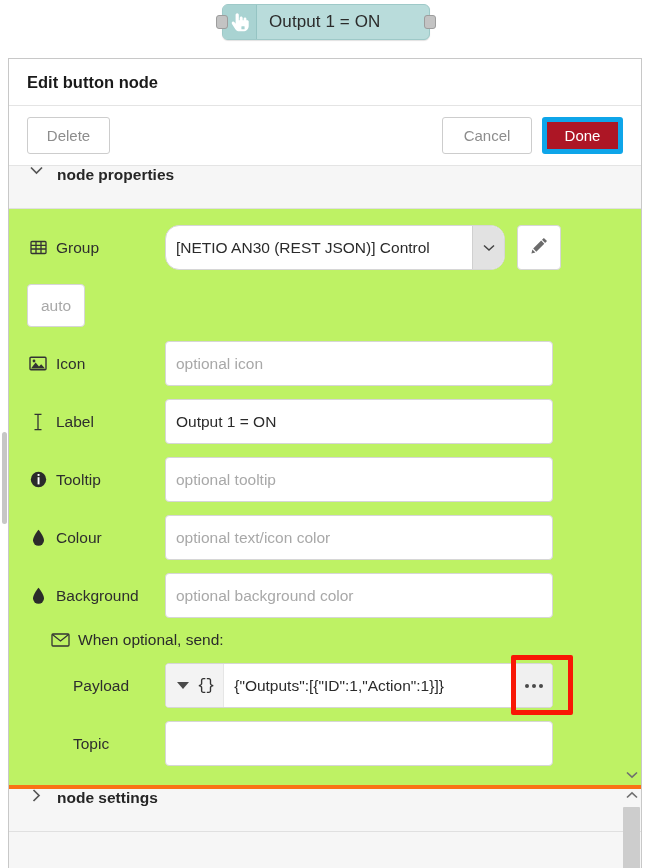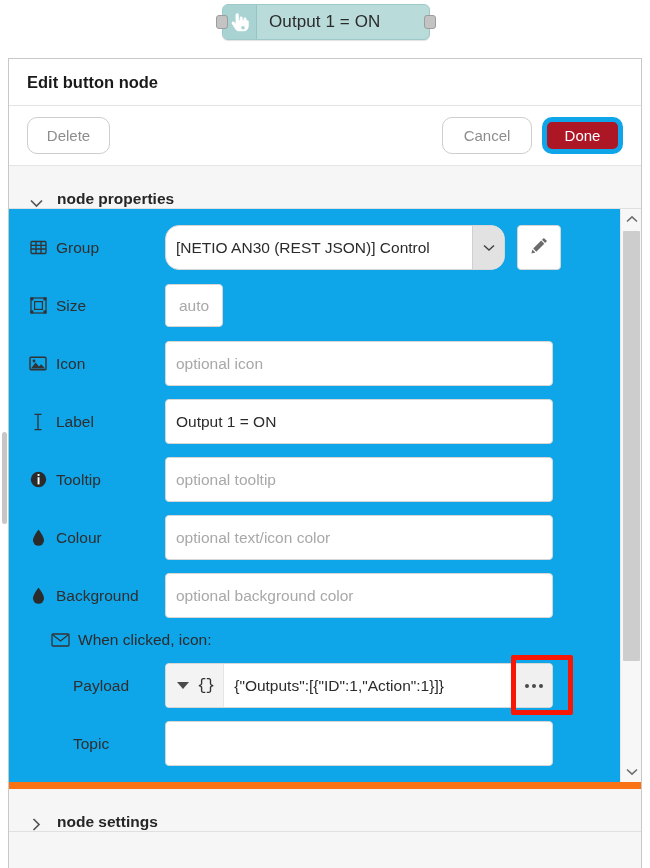--- a/index.html
+++ b/index.html
@@ -98,21 +98,21 @@
     flex: 0 0 60px;
     display: flex;
     align-items: center;
     padding: 0 18px;
     background: #ffffff;
     border-bottom: 1px solid #e4e4e4;
   }
   .btn {
     font-family: "Liberation Sans", sans-serif;
     font-size: 15px;
-    border-radius: 10px;
+    border-radius: 3px;
     cursor: pointer;
     display: inline-flex;
     align-items: center;
     justify-content: center;
     height: 37px;
     padding: 0 16px;
     background: #ffffff;
     border: 1px solid #cdcdcd;
     color: #8d8d8d;
   }
@@ -126,21 +126,21 @@
     font-weight: normal;
   }
   .toolbar-spacer { flex: 1; }
   .btn-cancel { margin-right: 10px; }
 
   
   .section-head {
     height: 43px;
     flex: 0 0 43px;
     display: flex;
-    align-items: flex-end;
+    align-items: flex-start;
     padding: 0 18px;
     background: #f6f6f6;
     border-bottom: 1px solid #e0e0e0;
     font-size: 15.5px;
     font-weight: bold;
     color: #262626;
     cursor: pointer;
   }
   .section-head .chev {
     width: 18px;
@@ -149,23 +149,24 @@
     align-items: center;
     justify-content: center;
     color: #555;
   }
 
   
   .props-wrap {
     position: relative;
     flex: 1 1 auto;
     min-height: 0;
-    background: #0ea5e9;
-    border-bottom: 7px solid #f97316;
-    display: flex;
+    background: #bef264;
+    border-bottom: 4px solid #f97316;
+    display: flex;
+    align-items: flex-end;
   }
   .props-body {
     flex: 1 1 auto;
     padding: 16px 10px 6px 18px;
     overflow: hidden;
   }
 
   
   .row {
     display: flex;
@@ -459,33 +460,20 @@
           <div class="icon-btn">
             <span>
               <svg width="19" height="19" viewBox="0 0 19 19" fill="#6b6b6b">
                 <path d="M13.9 1.9l3.1 3.1-1.9 1.9-3.1-3.1zM11.2 4.6l3.1 3.1-8.0 8.0-3.1-3.1zM2.4 13.5l3.0 3.0-4.0 1.0z"></path>
               </svg>
             </span>
           </div>
         </div>
 
         <div class="row">
-          <div class="row-label">
-            <span class="ficon">
-              <svg width="17" height="17" viewBox="0 0 17 17" fill="none" stroke="#333" stroke-width="1.2">
-                <rect x="1" y="1" width="15" height="15"></rect>
-                <rect x="4.6" y="4.6" width="7.8" height="7.8"></rect>
-                <rect x="-0.2" y="-0.2" width="3" height="3" fill="#333" stroke="none" transform="translate(.6 .6)"></rect>
-                <rect x="13.4" y="0.4" width="3" height="3" fill="#333" stroke="none"></rect>
-                <rect x="0.4" y="13.4" width="3" height="3" fill="#333" stroke="none"></rect>
-                <rect x="13.4" y="13.4" width="3" height="3" fill="#333" stroke="none"></rect>
-              </svg>
-            </span>
-            <span>Size</span>
-          </div>
           <input class="field field-size" type="text" placeholder="auto" style="">
         </div>
 
         <div class="row">
           <div class="row-label">
             <span class="ficon">
               <svg width="18" height="15" viewBox="0 0 18 15" fill="none" stroke="#333" stroke-width="1.4">
                 <rect x="1" y="1.2" width="16" height="12.6" rx="1" fill="none"></rect>
                 <circle cx="5" cy="5" r="1.4" fill="#333" stroke="none"></circle>
                 <path d="M2 12.4 L6.6 6.6 L10 10.6 L12.2 8.2 L16 12.4 Z" fill="#333" stroke="none"></path>
@@ -546,21 +534,21 @@
           <input class="field" type="text" placeholder="optional background color" style="">
         </div>
 
         <div class="send-head">
           <span class="ficon">
             <svg width="19" height="14" viewBox="0 0 19 14" fill="none" stroke="#333" stroke-width="1.3">
               <rect x="1" y="1" width="17" height="12" rx="1"></rect>
               <path d="M1.4 1.6 L9.5 8.0 L17.6 1.6"></path>
             </svg>
           </span>
-          <span>When clicked, icon:</span>
+          <span>When optional, send:</span>
         </div>
 
         <div class="row row-indent">
           <div class="row-label">
             <span>Payload</span>
           </div>
           <div class="typed-wrap">
             <span class="typed-type">
               <span class="tri"></span>
               <span class="brace">{}</span>

